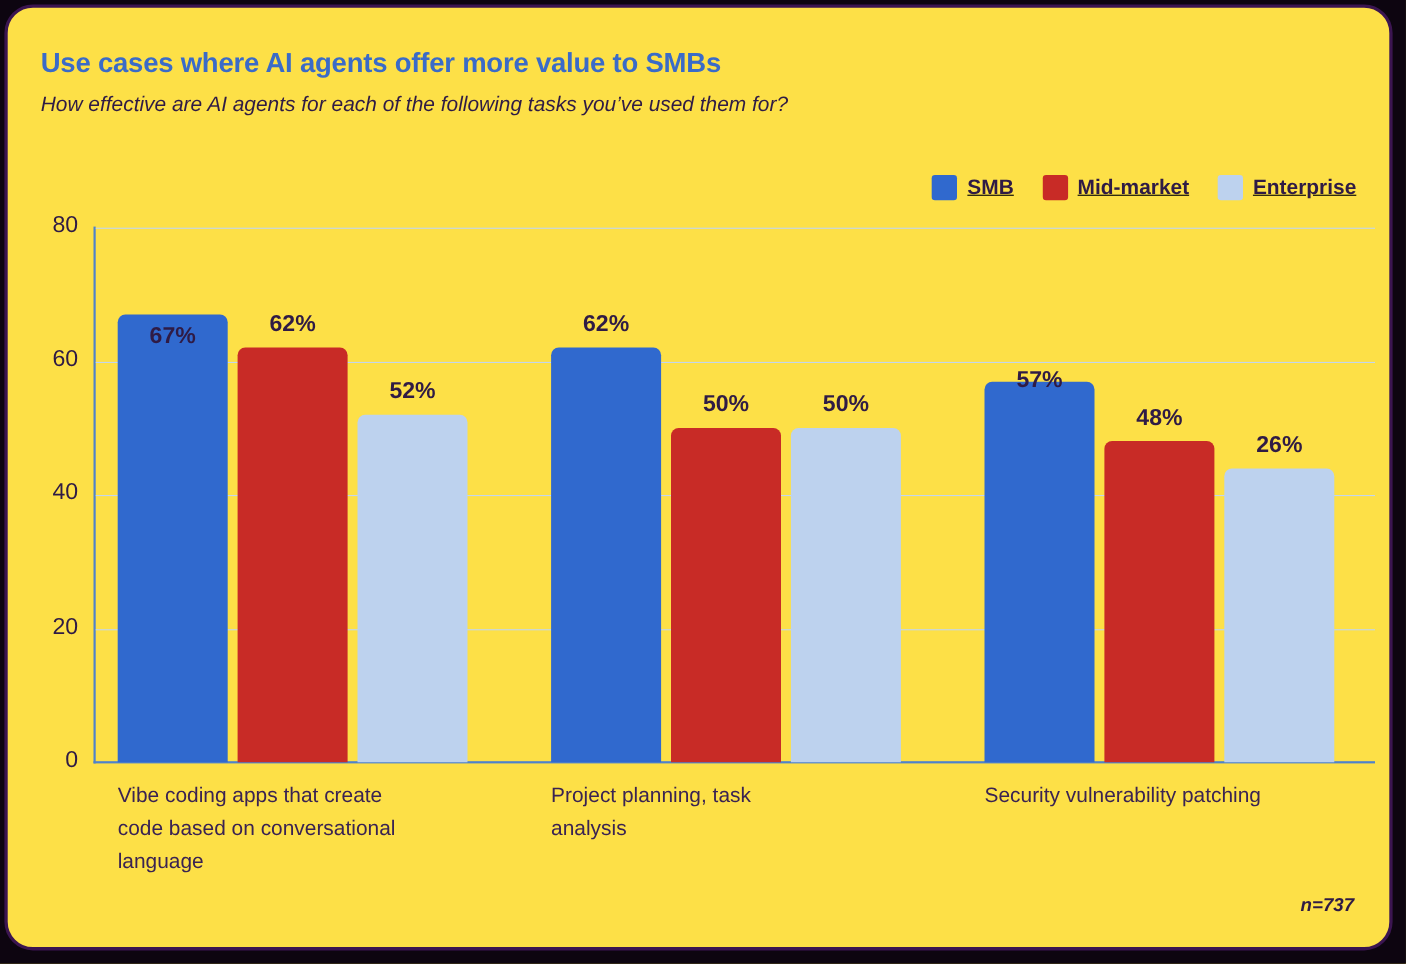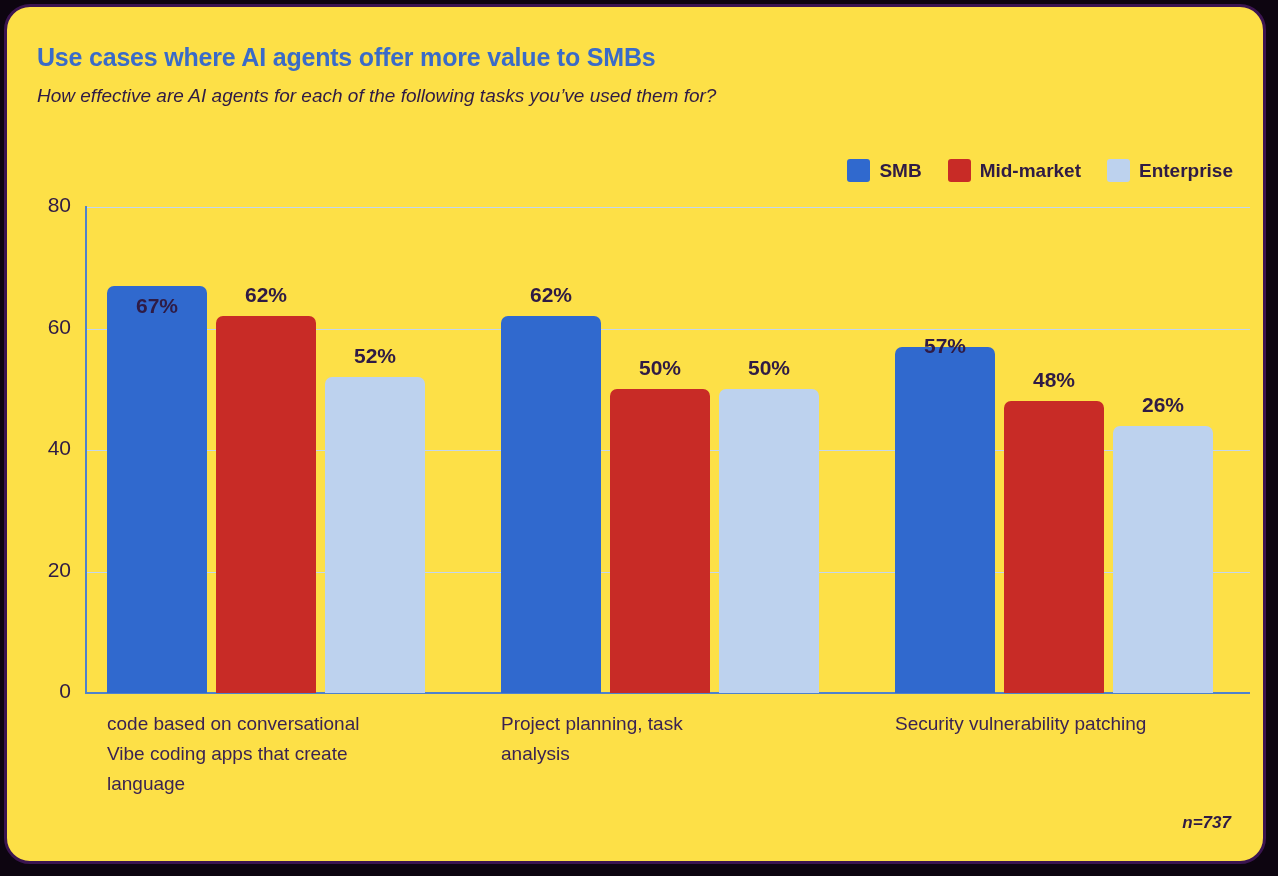--- a/index.html
+++ b/index.html
@@ -49,20 +49,21 @@
   }
 
   
   #legend {
     position: absolute;
     right: 30px;
     top: 152px;
     display: flex;
     align-items: center;
     gap: 26px;
+    text-decoration: underline;
   }
   .legend-item {
     display: flex;
     align-items: center;
     gap: 9px;
   }
   .legend-swatch {
     width: 23px;
     height: 23px;
     border-radius: 3px;
@@ -197,22 +198,22 @@
       <div class="bar" style="left: 808px; width: 100px; height: 346.275px; background: rgb(48, 105, 206);"></div>
       <div class="bar-value" style="left: 808px; width: 100px; top: 106.725px; color: rgb(47, 27, 69); margin-top: 20px;">57%</div>
       <div class="bar" style="left: 917px; width: 100px; height: 291.6px; background: rgb(200, 43, 38);"></div>
       <div class="bar-value" style="left: 917px; width: 100px; top: 161.4px; color: rgb(47, 27, 69);">48%</div>
       <div class="bar" style="left: 1026px; width: 100px; height: 267.3px; background: rgb(189, 210, 238);"></div>
       <div class="bar-value" style="left: 1026px; width: 100px; top: 185.7px; color: rgb(47, 27, 69);">26%</div>
     </div>
 
   <div id="category-labels">
       <div class="cat-label" style="left: 100px; width: 310px;">
+        <div>Vibe coding apps that create</div>
         <div>code based on conversational</div>
-        <div>Vibe coding apps that create</div>
         <div>language</div>
       </div>
       <div class="cat-label" style="left: 494px; width: 310px;">
         <div>Project planning, task</div>
         <div>analysis</div>
       </div>
       <div class="cat-label" style="left: 888px; width: 310px;">
         <div>Security vulnerability patching</div>
       </div>
     </div>

